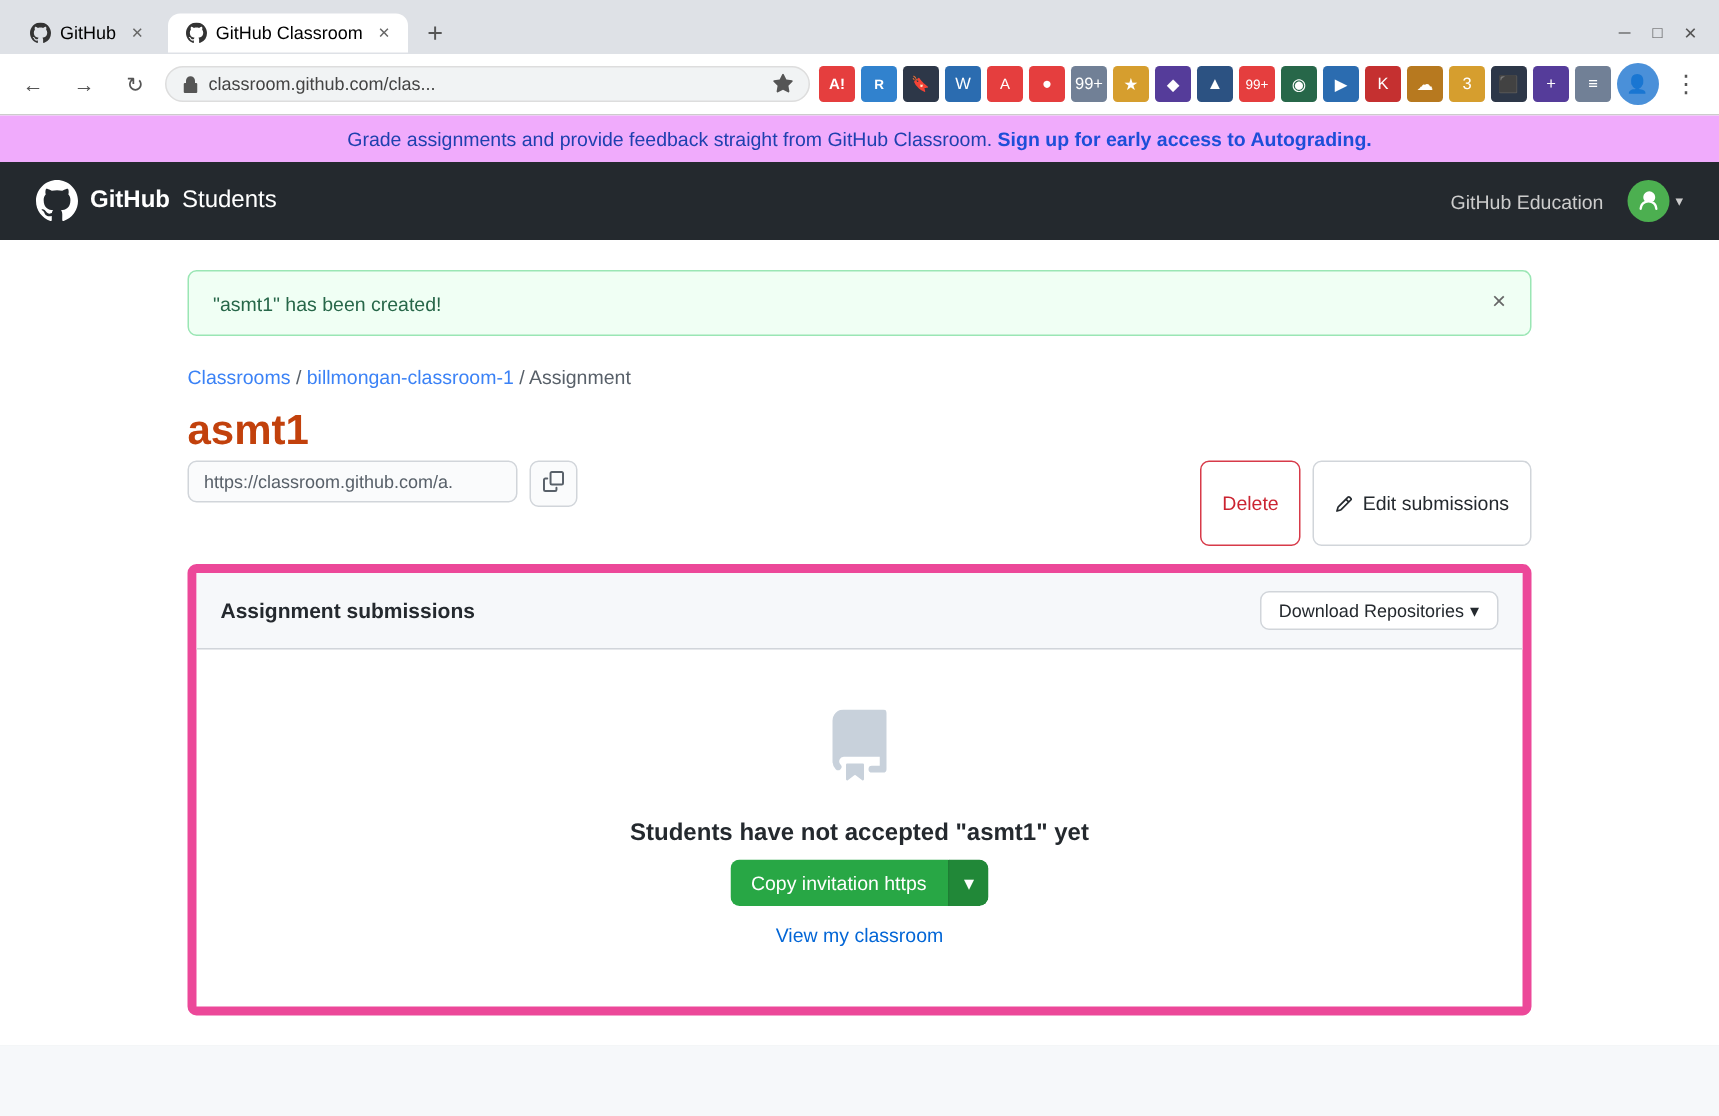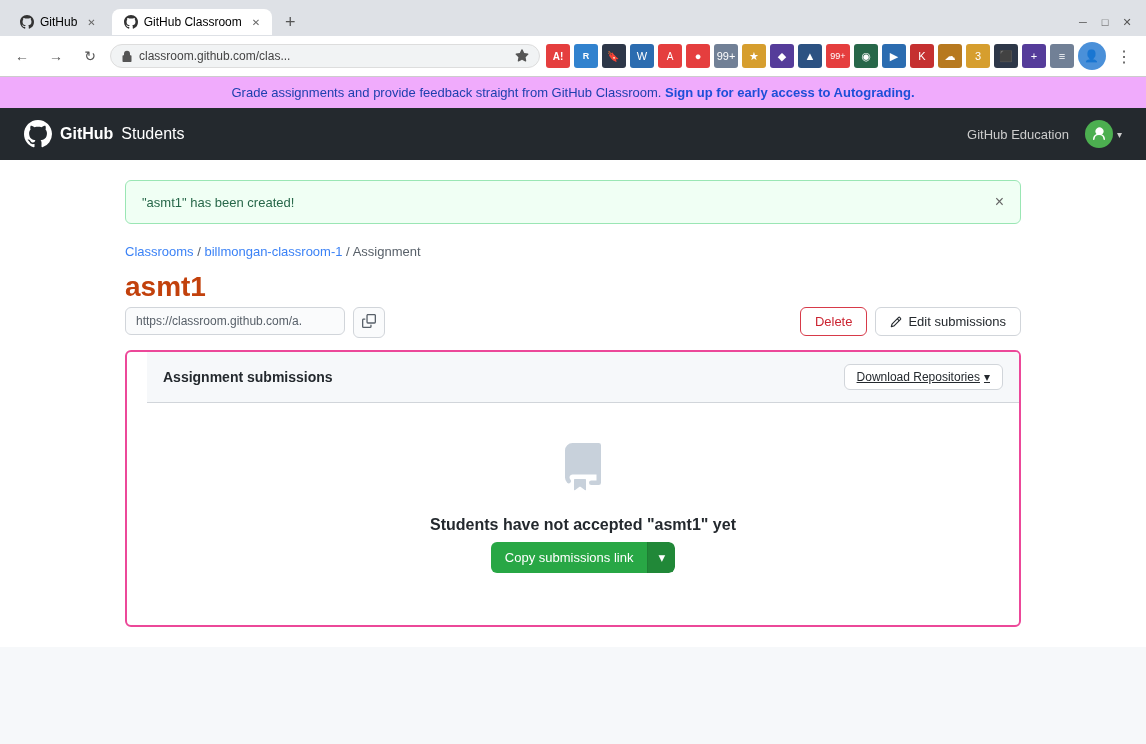--- a/index.html
+++ b/index.html
@@ -55,33 +55,33 @@
 
     
     .assignment-title { font-size: 28px; font-weight: 600; color: #c2410c; margin-bottom: 4px; }
     .assignment-type { font-size: 13px; color: #586069; margin-bottom: 16px; }
 
     
     .url-row { display: flex; align-items: flex-start; gap: 8px; margin-bottom: 12px; }
     .url-input { border: 1px solid #d1d5da; border-radius: 6px; padding: 6px 10px; font-size: 12px; color: #586069; background: #fafbfc; width: 220px; }
     .copy-btn { border: 1px solid #d1d5da; border-radius: 6px; padding: 6px 8px; background: #fafbfc; cursor: pointer; font-size: 14px; }
     .action-buttons { display: flex; gap: 8px; margin-left: auto; }
-    .btn-delete { border: 1px solid #d73a49; border-radius: 6px; padding: 6px 14px; background: white; color: #cb2431; font-size: 13px; cursor: pointer; font-weight: 500; }
+    .btn-delete { border: 1px solid #d73a49; border-radius: 6px; padding: 20px 14px; background: white; color: #cb2431; font-size: 13px; cursor: pointer; font-weight: 500; }
     .btn-edit { border: 1px solid #d1d5da; border-radius: 6px; padding: 6px 14px; background: white; color: #24292e; font-size: 13px; cursor: pointer; font-weight: 500; display: flex; align-items: center; gap: 6px; }
 
     
     .checkbox-row { display: flex; align-items: center; gap: 6px; font-size: 13px; color: #24292e; margin-bottom: 20px; }
     .checkbox-row input[type=checkbox] { cursor: pointer; }
     .info-icon { display: inline-flex; width: 16px; height: 16px; border-radius: 50%; border: 1px solid #586069; align-items: center; justify-content: center; font-size: 10px; color: #586069; cursor: pointer; }
 
     
-    .submissions-box { border: 2px solid #ec4899; border-radius: 6px; overflow: hidden; padding-left: 20px; }
+    .submissions-box { border: 6px solid #ec4899; border-radius: 6px; overflow: hidden; }
     .submissions-header { background: #f6f8fa; padding: 12px 16px; display: flex; align-items: center; justify-content: space-between; border-bottom: 1px solid #d1d5da; }
     .submissions-title { font-size: 14px; font-weight: 600; color: #24292e; }
-    .download-btn { border: 1px solid #d1d5da; border-radius: 6px; padding: 5px 12px; background: white; color: #24292e; font-size: 12px; cursor: pointer; display: flex; align-items: center; gap: 4px; text-decoration: underline; }
+    .download-btn { border: 1px solid #d1d5da; border-radius: 6px; padding: 5px 12px; background: white; color: #24292e; font-size: 12px; cursor: pointer; display: flex; align-items: center; gap: 4px; }
     .submissions-empty { padding: 40px 20px; text-align: center; }
     .empty-icon { font-size: 40px; color: #c8d1db; margin-bottom: 16px; }
     .empty-title { font-size: 16px; font-weight: 600; color: #24292e; margin-bottom: 8px; }
     .empty-subtitle { font-size: 13px; color: #586069; margin-bottom: 20px; }
     .btn-copy-dropdown { background: #218838; color: white; border: none; border-left: 1px solid #1e7e34; border-radius: 0 6px 6px 0; padding: 8px 10px; cursor: pointer; }
     .copy-btn-group { display: inline-flex; border-radius: 6px; overflow: hidden; }
     .btn-copy-main { background: #28a745; color: white; border: none; padding: 8px 14px; font-size: 13px; cursor: pointer; font-weight: 500; }
     .view-classroom-link { color: #0366d6; font-size: 13px; text-decoration: none; display: block; }
   </style>
 </head>
@@ -231,22 +231,23 @@
         <div class="submissions-empty">
 
           <div class="empty-icon">
             <svg width="48" height="48" viewBox="0 0 16 16" fill="#c8d1db">
                 <path d="M2 2.5A2.5 2.5 0 014.5 0h8.75a.75.75 0 01.75.75v12.5a.75.75 0 01-.75.75h-2.5a.75.75 0 110-1.5h1.75v-2h-8a1 1 0 00-.714 1.7.75.75 0 01-1.072 1.05A2.495 2.495 0 012 11.5v-9zm10.5-1V9h-8c-.356 0-.694.074-1 .208V2.5a1 1 0 011-1h8zM5 12.25v3.25a.25.25 0 00.4.2l1.45-1.087a.25.25 0 01.3 0L8.6 15.7a.25.25 0 00.4-.2v-3.25a.25.25 0 00-.25-.25h-3.5a.25.25 0 00-.25.25z"></path>
               </svg>
           </div>
           <div class="empty-title">Students have not accepted "asmt1" yet</div>
           <div style="margin-bottom:12px;">
             <div class="copy-btn-group">
-              <button class="btn-copy-main">Copy submissions link</button>
+              <button class="btn-copy-main">Copy invitation https</button>
               <button class="btn-copy-dropdown">▾</button>
             </div>
           </div>
+          <a href="#" class="view-classroom-link">View my classroom</a>
         </div>
       </div>
 
     </div>
   </div>
 </div>
 
 </body></html>

